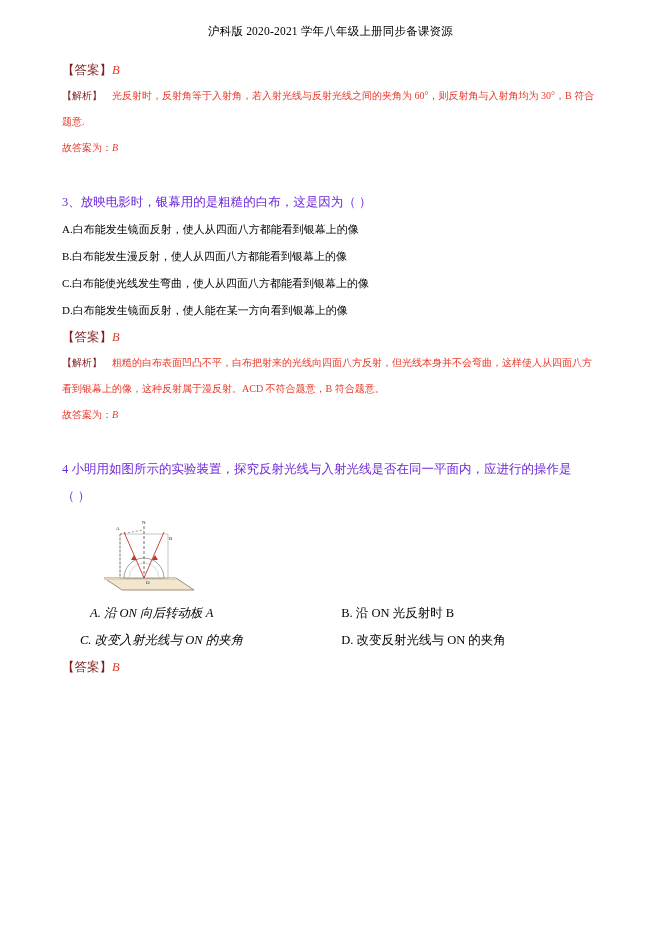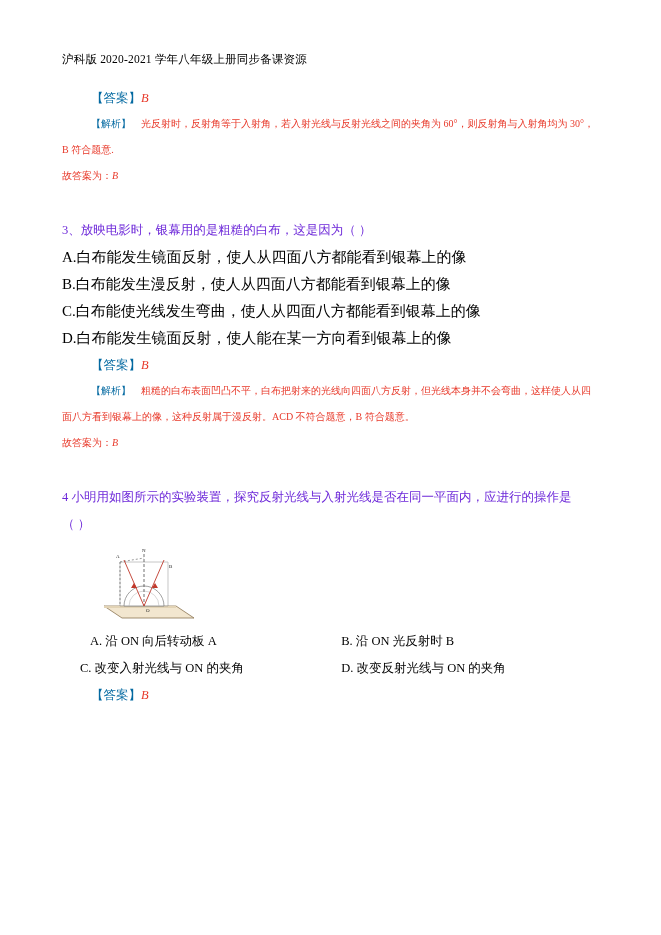--- a/index.html
+++ b/index.html
@@ -16,71 +16,70 @@
     overflow: hidden;
   }
   .page {
     position: relative;
     width: 661px;
     height: 935px;
     box-sizing: border-box;
     padding: 0 62px;
   }
   .header-title {
-    margin-top: 52px;
-    text-align: left;
+    margin-top: 24px;
+    text-align: center;
     font-size: 11.5px;
     letter-spacing: 0.2px;
     color: #000;
     font-family: "Liberation Serif", serif;
   }
   .blk {
     font-size: 12.5px;
     line-height: 26px;
   }
   .red {
     color: #e8392a;
   }
   .tag {
-    color: #0369a1;
-    margin-left: 29px;
+    color: #7f1d1d;
   }
   .ans-letter {
     color: #e8392a;
     font-style: italic;
     font-family: "Liberation Serif", serif;
   }
   .spacer-md { height: 18px; }
   .spacer-lg { height: 28px; }
   .q-line {
     font-size: 12.5px;
     line-height: 27px;
     color: #6d28d9;
   }
   .opt-line {
-    font-size: 15px;
+    font-size: 11px;
     line-height: 27px;
     color: #000;
   }
   .para {
     font-size: 10px;
     line-height: 26px;
   }
   .fig-wrap {
     margin: 6px 0 4px 28px;
     width: 120px;
     height: 80px;
     position: relative;
   }
   .opt-row {
     display: flex;
     font-size: 12.5px;
     line-height: 27px;
   }
-  .opt-row .c1 { width: 52%; padding-left: 28px; box-sizing: border-box;}
+  .opt-row .c1 { width: 52%; padding-left: 28px; box-sizing: border-box; font-style: italic;}
   .opt-row .c2 { width: 48%; }
   .opt-row2 .c1 { width: 52%; padding-left: 18px; box-sizing: border-box;}
   .opt-row2 .c2 { width: 48%; }
   .ind { display:inline-block; width: 10px; }
 </style>
 </head>
 <body>
 
 <div class="page">
 

